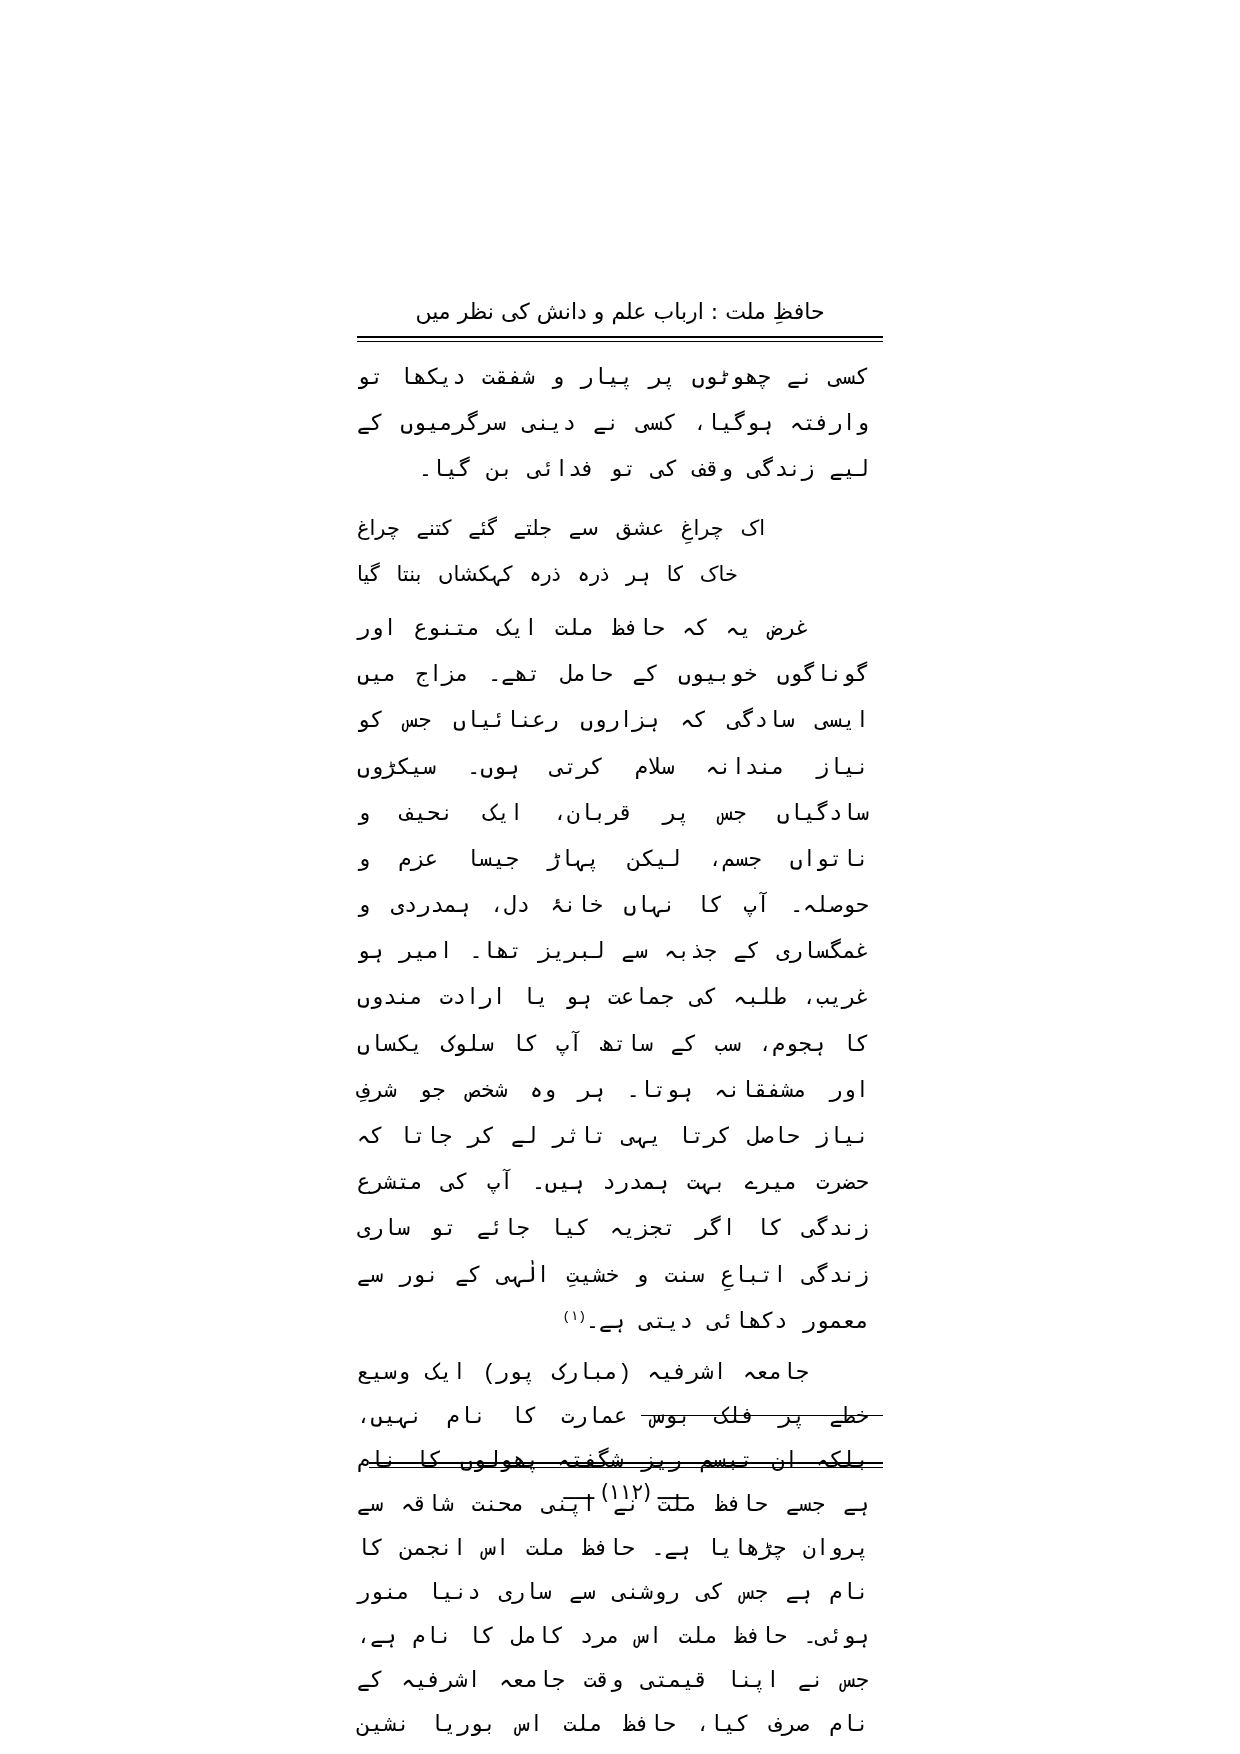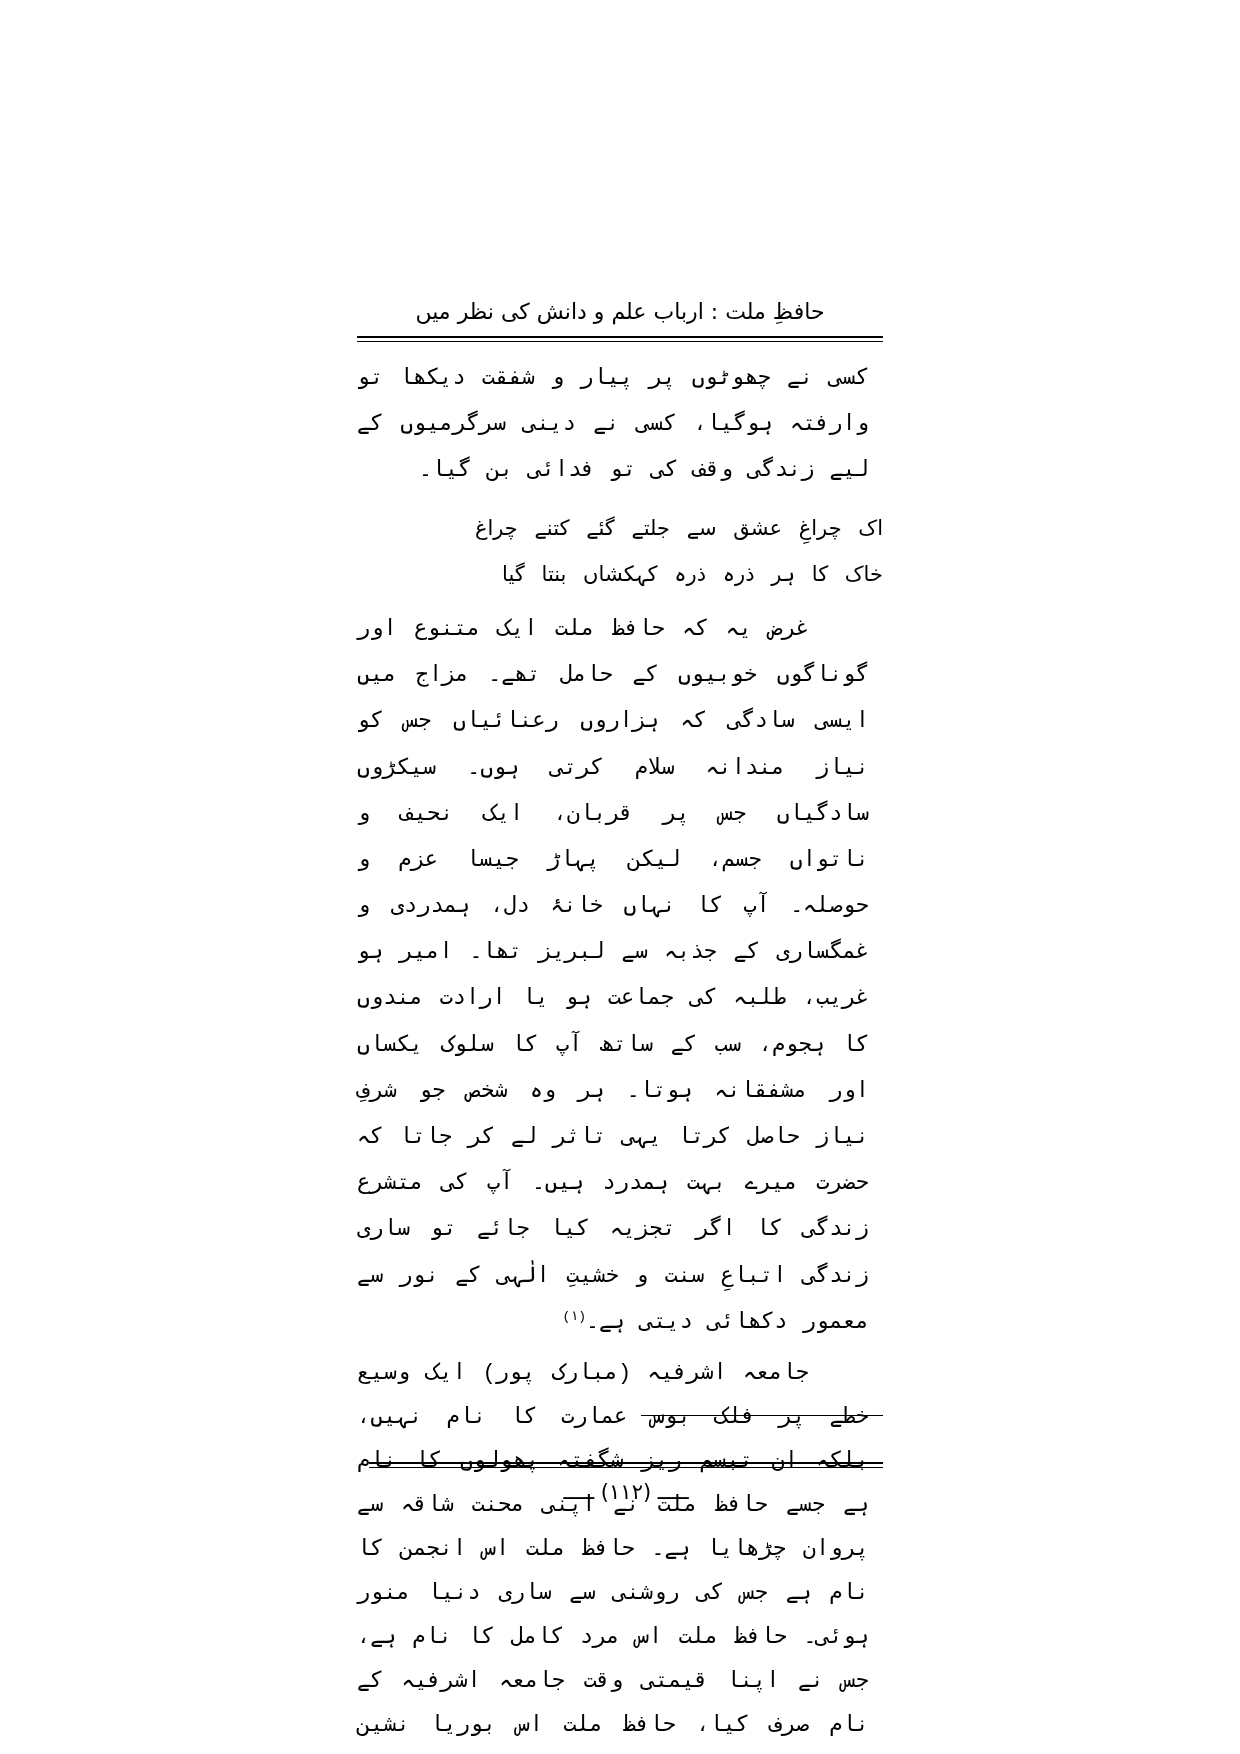--- a/index.html
+++ b/index.html
@@ -56,21 +56,21 @@
   }
   .para.indent-first {
     text-indent: 60px;
   }
   .para.tight {
     line-height: 2.0;
   }
   
   .couplet {
     direction: rtl;
-    text-align: right;
+    text-align: left;
     font-size: 21px;
     line-height: 2.2;
     margin: 10px 0 10px 0;
     letter-spacing: 3px;
   }
   .couplet .line {
     display: block;
     word-spacing: 10px;
   }
   

